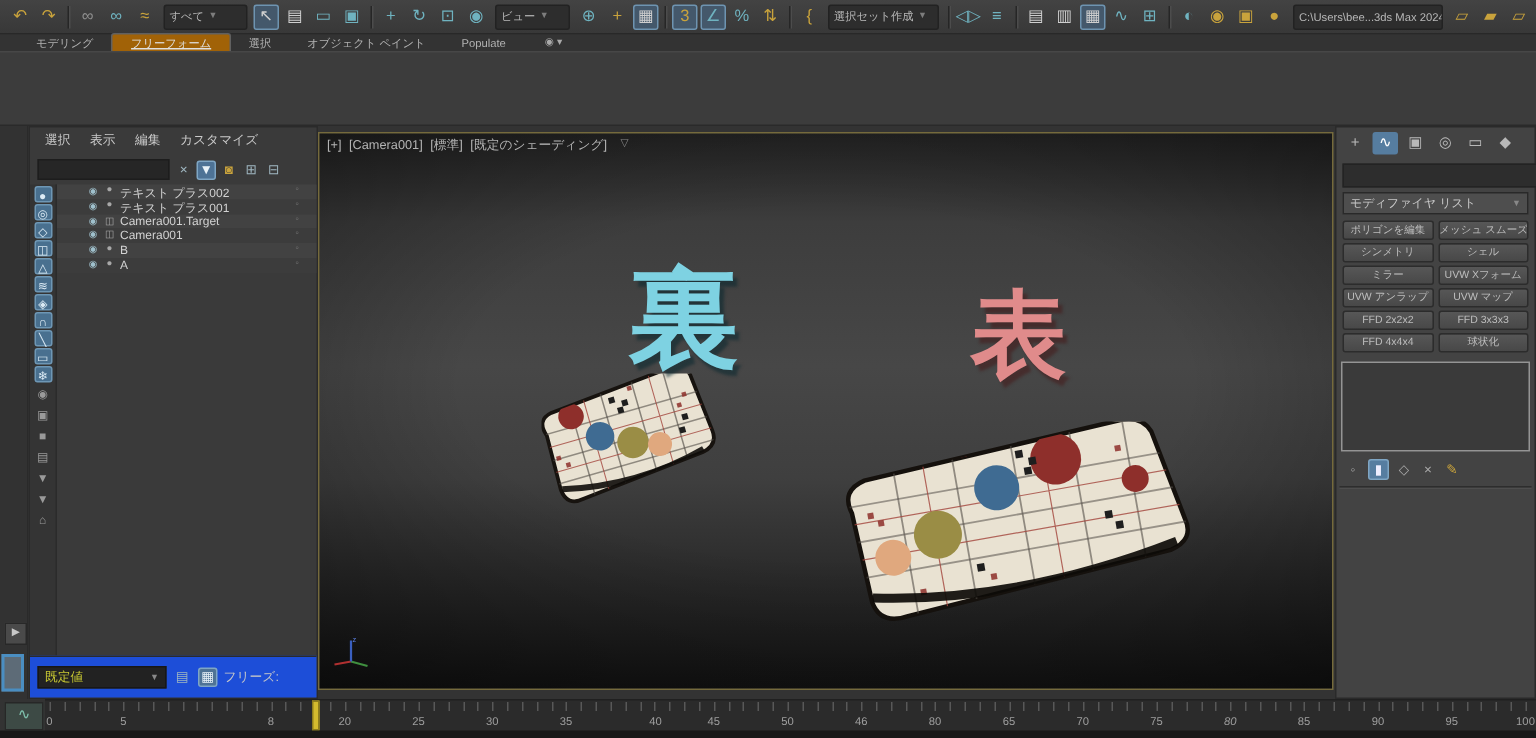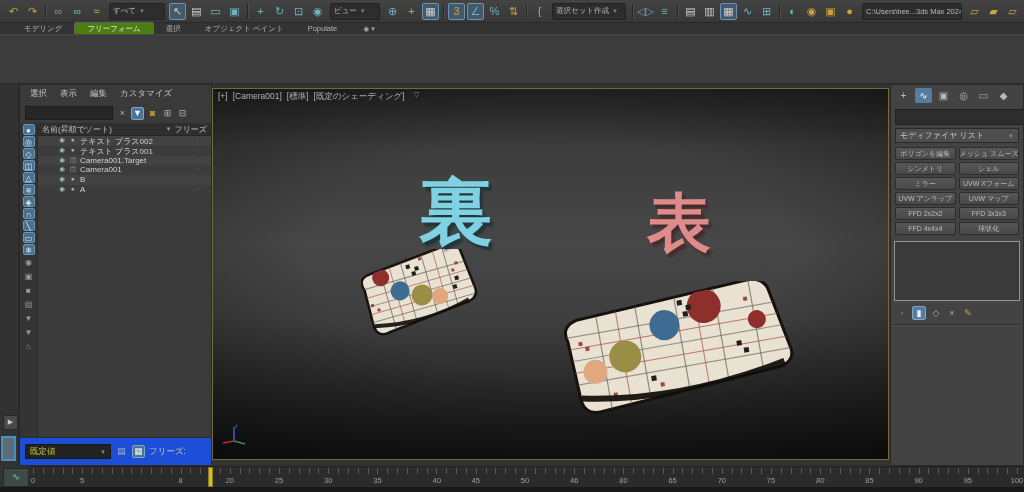--- a/index.html
+++ b/index.html
@@ -16,22 +16,22 @@
                width:15px;height:15px;line-height:15px;}
   .tbsep{width:1px;height:15px;background:#262626;box-shadow:1px 0 0 #4c4c4c;margin:0 3px;flex:0 0 auto;}
   .tbdd{height:15px;background:#2d2d2d;border:1px solid #222;border-radius:2px;color:#b8b8b8;
         font-size:7.5px;display:flex;align-items:center;gap:3px;padding:0 3px;margin:0 3px;
         flex:0 0 auto;white-space:nowrap;overflow:hidden;}
   .tbdd .arr{color:#7d7d7d;font-size:6px;}
   
   .tabrow{position:absolute;left:0;top:23px;width:1024px;height:11px;background:#333;
           display:flex;align-items:flex-end;padding-left:12px;box-sizing:border-box;}
   .tab{font-size:7.5px;color:#b2b2b2;padding:0 12px;height:11px;line-height:11px;white-space:nowrap;}
-  .tab.active{background:#4d7c0f;border:1px solid #606060;border-bottom:none;color:#e0e0e0;
-              border-radius:2px 2px 0 0;}
+  .tab.active{background:#a16207;border:1px solid #606060;border-bottom:none;color:#e0e0e0;
+              border-radius:2px 2px 0 0;text-decoration:underline;}
   .tab-extra{font-size:7px;color:#aaa;margin-left:14px;height:11px;line-height:11px;}
   .ribbon{position:absolute;left:0;top:34px;width:1024px;height:50px;background:#3c3c3c;
           border-top:1px solid #474747;border-bottom:1px solid #2a2a2a;box-sizing:border-box;}
   
   .leftstrip{position:absolute;left:0;top:84px;width:19px;height:382px;background:#323232;
              border-right:1px solid #2a2a2a;box-sizing:border-box;}
   .expand-btn{position:absolute;left:3px;top:331px;width:13px;height:13px;background:#4a4a4a;
               border:1px solid #282828;color:#c8c8c8;font-size:7px;line-height:12px;text-align:center;}
   .dock-btn{position:absolute;left:1px;top:352px;width:15px;height:25px;background:#5d6b77;
             border:2px solid #4a8ec2;box-sizing:border-box;}
@@ -232,25 +232,20 @@
           <span class="sbi on">❄</span>
           <span class="sbi">◉</span>
           <span class="sbi">▣</span>
           <span class="sbi">■</span>
           <span class="sbi">▤</span>
           <span class="sbi">▼</span>
           <span class="sbi">▼</span>
           <span class="sbi">⌂</span>
         </div>
       <div class="exp-list">
-        <div class="exp-header">
-          <span class="grow">名前(昇順でソート)</span>
-          <span style="font-size:6px;color:#999">▼</span>
-          <span>フリーズ</span>
-        </div>
         <div id="exp-rows">
             <div class="exp-row">
               <span class="ri">◉</span>
               <span class="ri2">●</span>
               <span>テキスト プラス002</span>
               <span class="frz">◦</span>
             </div>
             <div class="exp-row">
               <span class="ri">◉</span>
               <span class="ri2">●</span>

